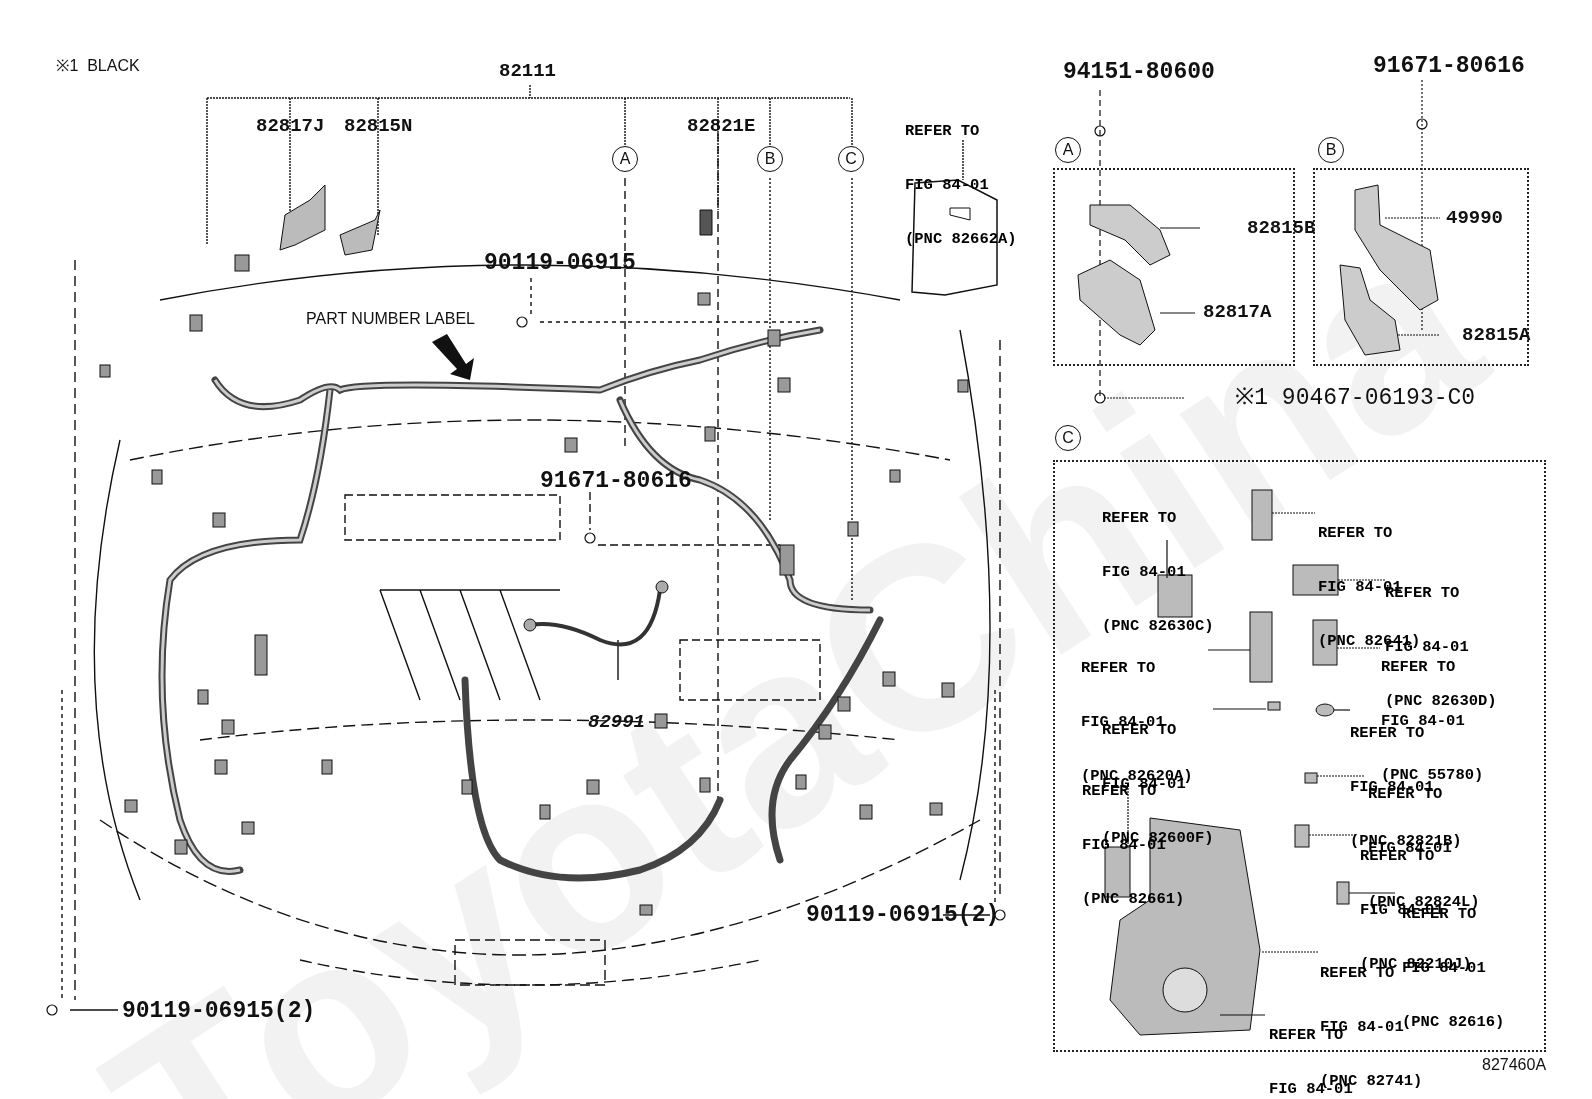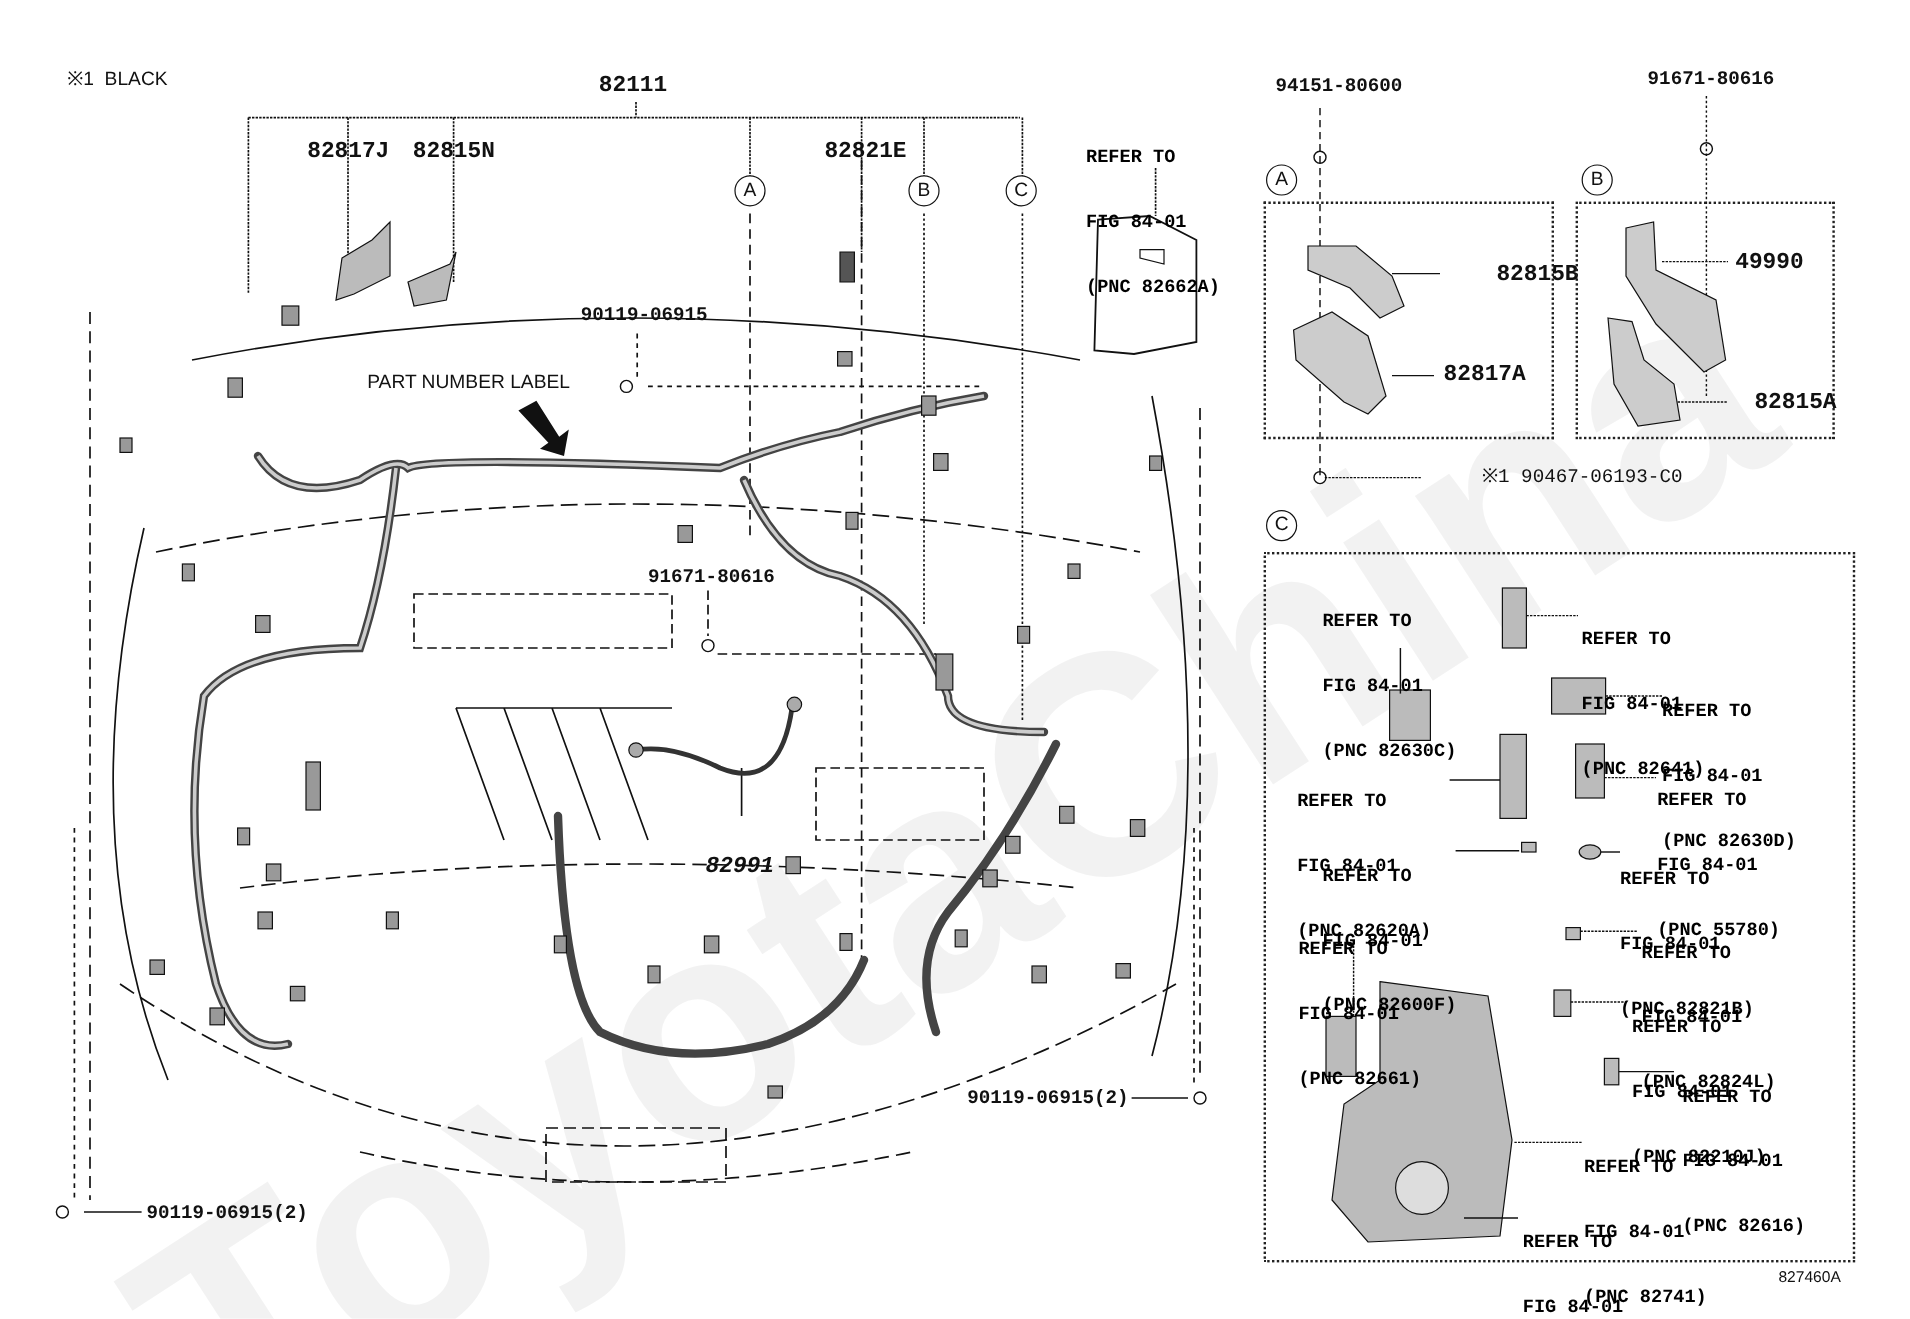--- a/index.html
+++ b/index.html
@@ -1,17 +1,17 @@
 <!DOCTYPE html>
 <html><head>
 <meta charset="utf-8">
 <style>
   html, body { margin:0; padding:0; background:#ffffff; }
   body { width:1592px; height:1099px; position:relative; overflow:hidden; font-family:"DejaVu Sans Mono", monospace; color:#111; }
-  .lbl { position:absolute; font-family:"Liberation Mono", "DejaVu Sans Mono", monospace; font-weight:bold; font-size:16px; line-height:18px; white-space:pre; color:#111; }
+  .lbl { position:absolute; font-family:"Liberation Mono", "DejaVu Sans Mono", monospace; font-weight:bold; font-size:23px; line-height:18px; white-space:pre; color:#111; }
   .lbl.big { font-size:19px; }
   .sans { position:absolute; font-family:"Liberation Sans", sans-serif; font-size:16px; white-space:pre; color:#111; }
   .refer { position:absolute; font-family:"Liberation Mono", "DejaVu Sans Mono", monospace; font-weight:bold; font-size:15.5px; line-height:18px; white-space:pre; color:#000000; }
   .refer span { display:block; }
   .circ { position:absolute; width:24px; height:24px; border:1.5px solid #111; border-radius:50%; font-family:"Liberation Sans", sans-serif; font-size:16px; line-height:24px; text-align:center; background:#fff; }
   .box { position:absolute; border:2px dotted #222; }
   svg#art { position:absolute; left:0; top:0; }
   .watermark { position:absolute; left:60px; top:180px; font-family:"Liberation Sans", sans-serif; font-size:260px; font-weight:bold; color:rgba(0,0,0,0.05); transform:rotate(-33deg); transform-origin:left top; white-space:nowrap; pointer-events:none; top:1020px; }
 </style>
 </head>
@@ -274,13 +274,13 @@
   <span>REFER TO</span>
   <span>FIG 84-01</span>
   <span>(PNC 82741)</span>
 </div>
 <div class="refer" style="left:1269px;top:990px;">
   <span>REFER TO</span>
   <span>FIG 84-01</span>
   
 </div>
 
-<div class="sans" style="left:1482px;top:1056px;font-size:13px;">827460A</div>
+<div class="sans" style="left:1482px;top:1056px;font-size:16px;">827460A</div>
 
 </body></html>

